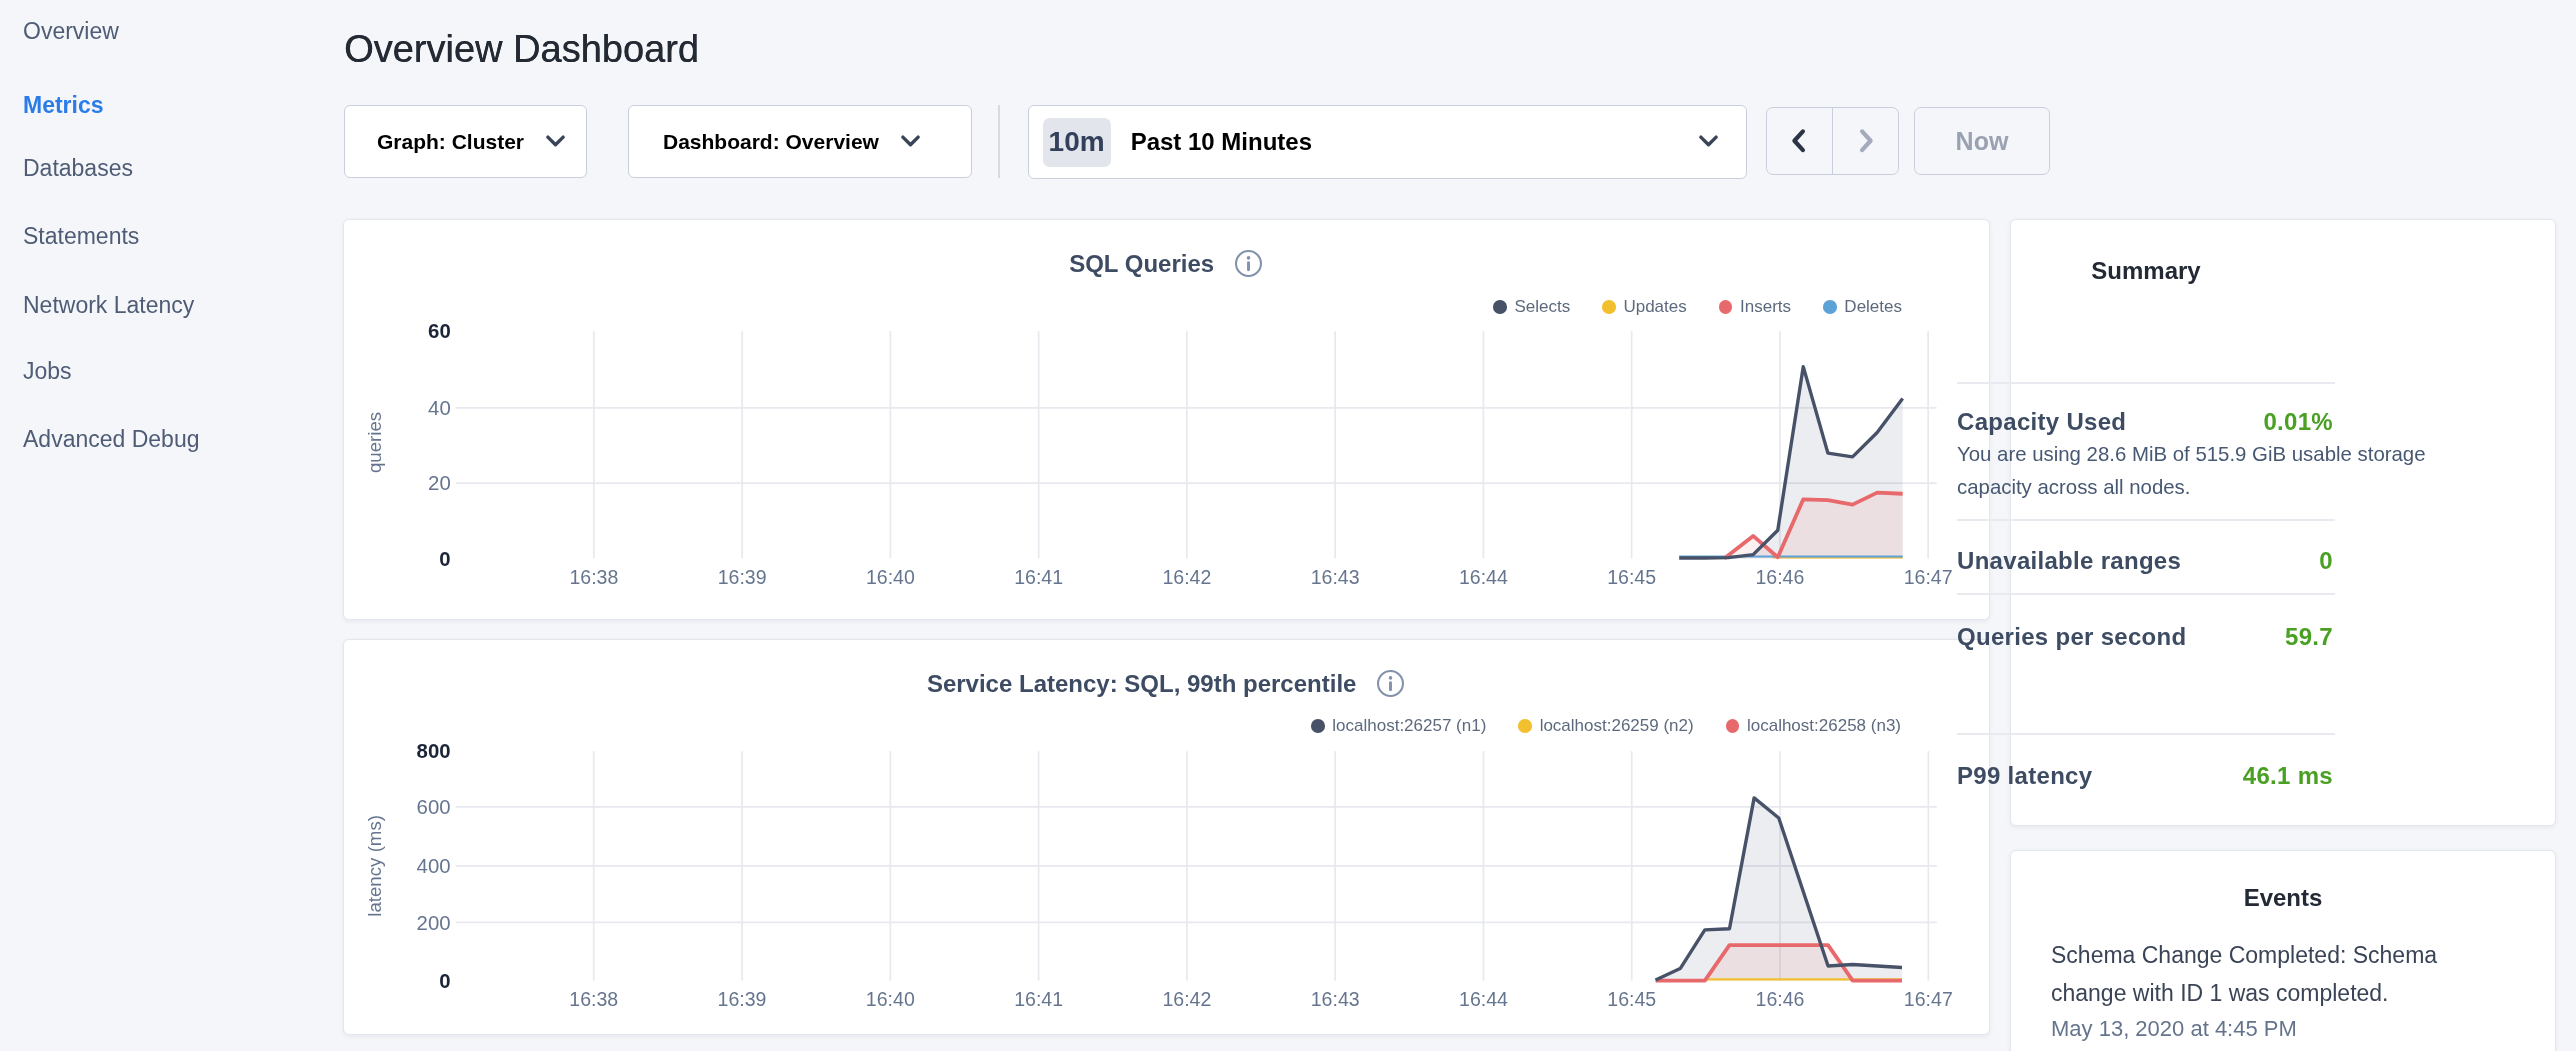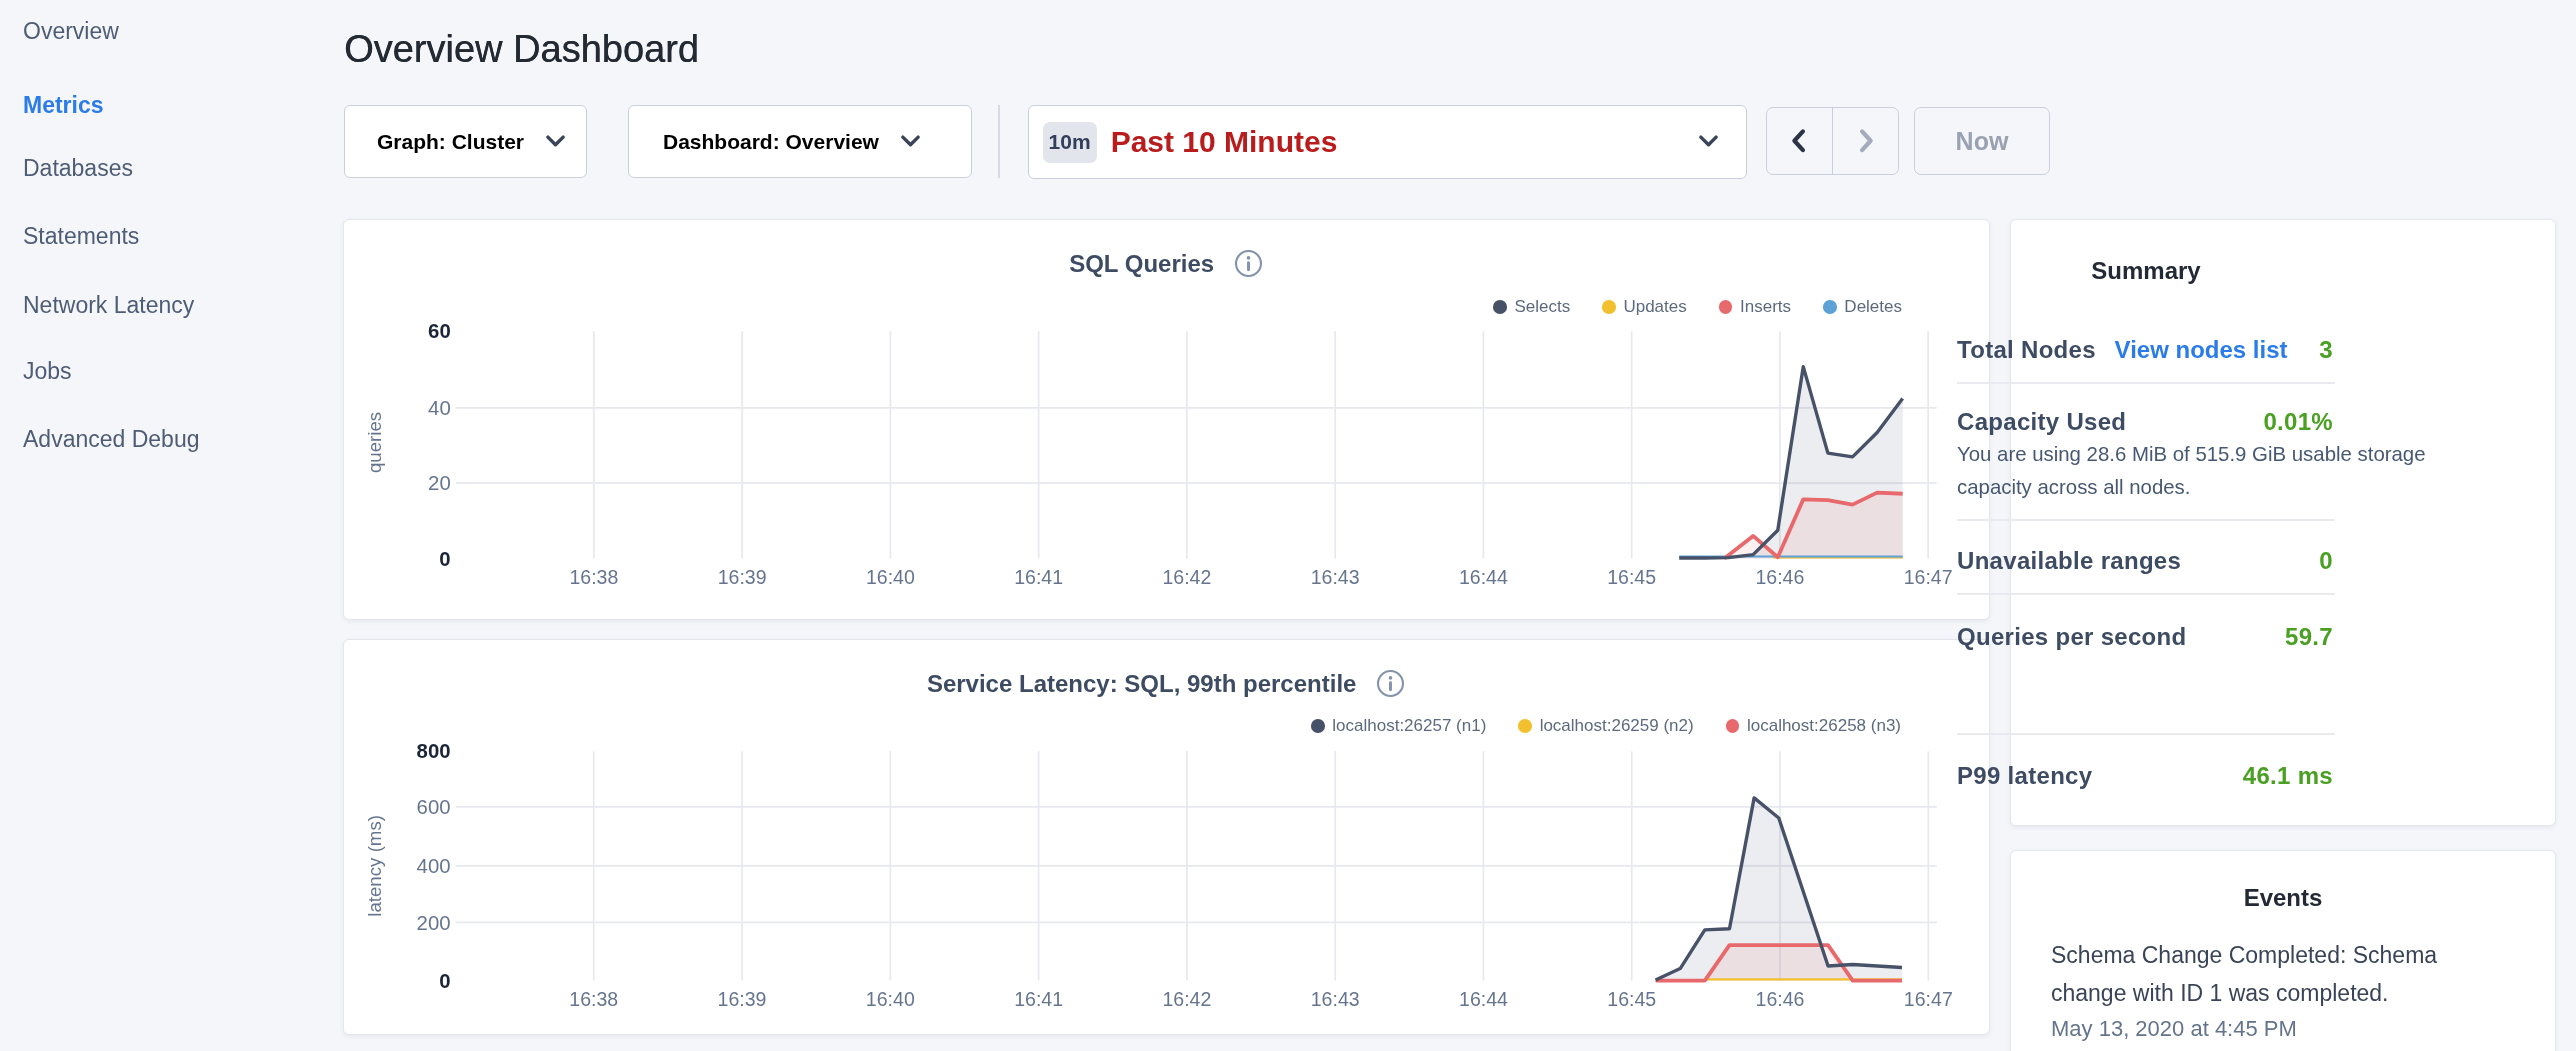--- a/index.html
+++ b/index.html
@@ -5,22 +5,22 @@
 html,body { width:2576px; height:1051px; overflow:hidden; }
 body { background:#f5f6fa; font-family:"Liberation Sans",sans-serif; position:relative; }
 .nav a { position:absolute; left:23px; font-size:23px; color:#4e5c75; text-decoration:none; white-space:nowrap; line-height:27px; }
 .nav a.active { color:#2b7ce9; font-weight:700; }
 .title { position:absolute; left:344px; top:27px; font-size:38px; line-height:44px; color:#242a33; text-shadow:0.4px 0 0 #242a33; }
 .dd { position:absolute; top:105px; height:73px; background:#fff; border:1.7px solid #c9cfdd; border-radius:6px;
       display:flex; align-items:center; font-size:21px; font-weight:700; color:#000000; white-space:nowrap; }
 .dd .cv { display:inline-flex; margin-left:17px; }
 .vdiv { position:absolute; left:998px; top:105px; height:73px; width:1.7px; background:#d6dae3; }
 .timebox { position:absolute; left:1028px; top:105px; width:719px; height:74px; background:#fff; border:1.7px solid #c9cfdd; border-radius:6px; display:flex; align-items:center; }
-.badge { margin-left:13.6px; background:#e2e5ec; border-radius:6.8px; padding:8.5px 6px; font-size:21px; font-weight:700; color:#33405c; }
-.tb-label { margin-left:14px; font-size:30px; font-weight:700; color:#b91c1c; }
+.badge { margin-left:13.6px; background:#e2e5ec; border-radius:6.8px; padding:8.5px 6px; font-size:28px; font-weight:700; color:#33405c; }
+.tb-label { margin-left:20px; font-size:24px; font-weight:700; color:#000000; }
 .tb-chev { position:absolute; right:23px; top:26px; }
 .arrows { position:absolute; left:1766px; top:107px; width:133px; height:68px; border:1.7px solid #c9cfdd; border-radius:6.8px; display:flex; }
 .arrows .a { flex:1; display:flex; align-items:center; justify-content:center; }
 .arrows .a:first-child { border-right:1.7px solid #c9cfdd; }
 .nowbtn { position:absolute; left:1914px; top:107px; width:136px; height:68px; border:1.7px solid #c9cfdd; border-radius:6.8px; display:flex; align-items:center; justify-content:center; font-size:25px; font-weight:700; color:#9aa2b2; }
 .card { position:absolute; background:#fff; border:0.9px solid #e3e6ed; border-radius:6px; box-shadow:0 1.7px 4.3px rgba(60,70,90,0.07); }
 .ctitle { position:absolute; left:0; width:100%; text-align:center; font-size:24px; line-height:31px; font-weight:700; color:#3e4c63; display:flex; justify-content:center; align-items:center; gap:18.7px; }
 .legend { position:absolute; display:flex; gap:32px; font-size:17px; color:#5d6a7e; align-items:center; line-height:22px; }
 .li { display:inline-flex; align-items:center; gap:7.7px; white-space:nowrap; }
 .dot { width:13.6px; height:13.6px; border-radius:50%; display:inline-block; flex:none; }
@@ -177,25 +177,20 @@
   <div class="legend" style="right:89px;top:76px">
       <span class="li"><span class="dot" style="background:#475269"></span>localhost:26257 (n1)</span>
       <span class="li"><span class="dot" style="background:#f2c02f"></span>localhost:26259 (n2)</span>
       <span class="li"><span class="dot" style="background:#e8696b"></span>localhost:26258 (n3)</span>
     </div>
 </div>
 
 <div class="card" style="left:2010px;top:219px;width:546px;height:607px"></div>
 <div class="sumwrap">
   <div class="sumtitle" style="top:37px">Summary</div>
-  <div class="srow" style="top:116px">
-      <span class="slabel">Total Nodes</span>
-      <span class="slink">View nodes list</span>
-      <span class="sval">3</span>
-    </div>
   <div class="sdiv" style="top:163px"></div>
   <div class="srow" style="top:188px">
       <span class="slabel">Capacity Used</span>
       <span class="sval">0.01%</span>
     </div>
   <div class="sdesc" style="top:219px">You are using 28.6 MiB of 515.9 GiB usable storage<br>capacity across all nodes.</div>
   <div class="sdiv" style="top:300px"></div>
   <div class="srow" style="top:327px">
       <span class="slabel">Unavailable ranges</span>
       <span class="sval">0</span>

